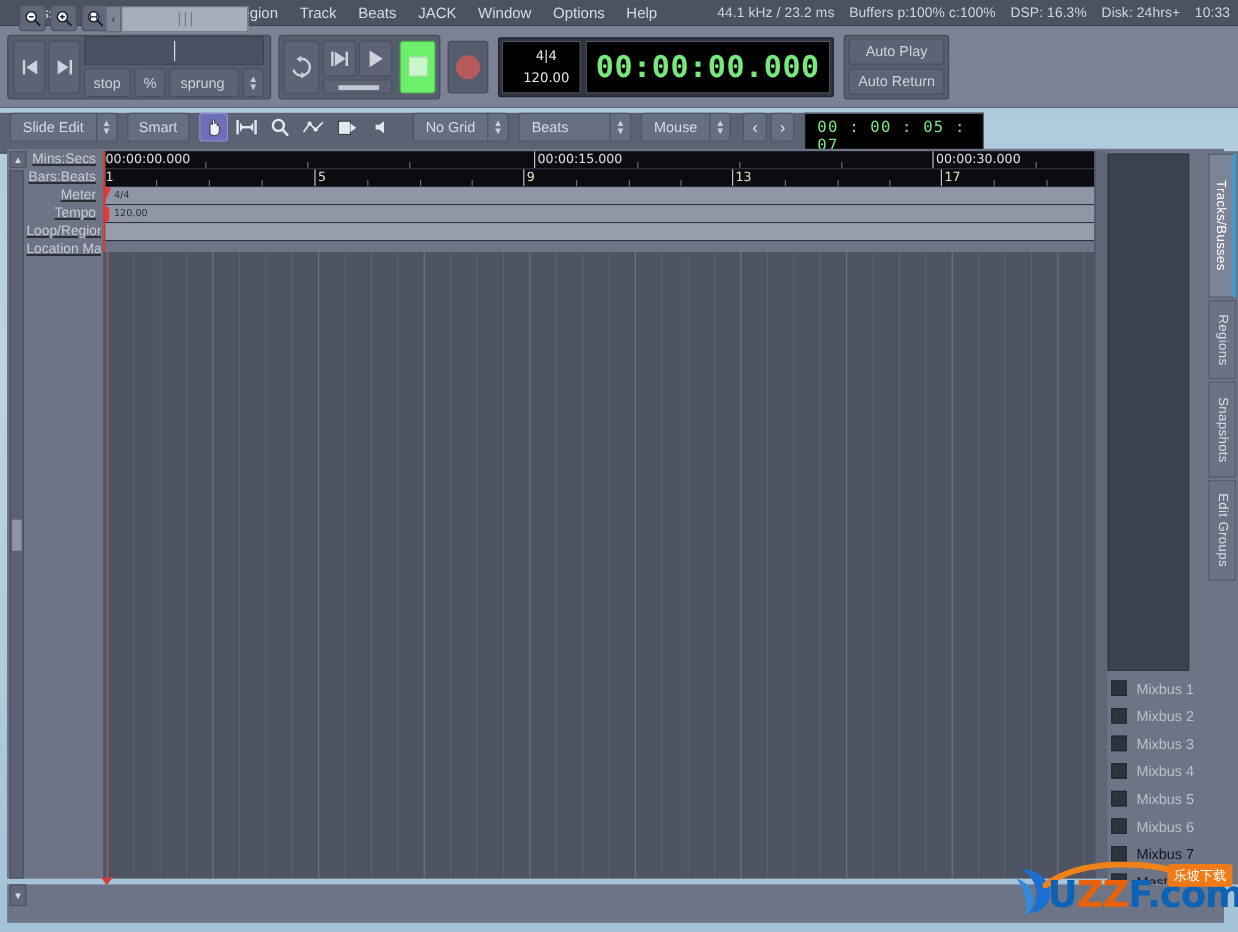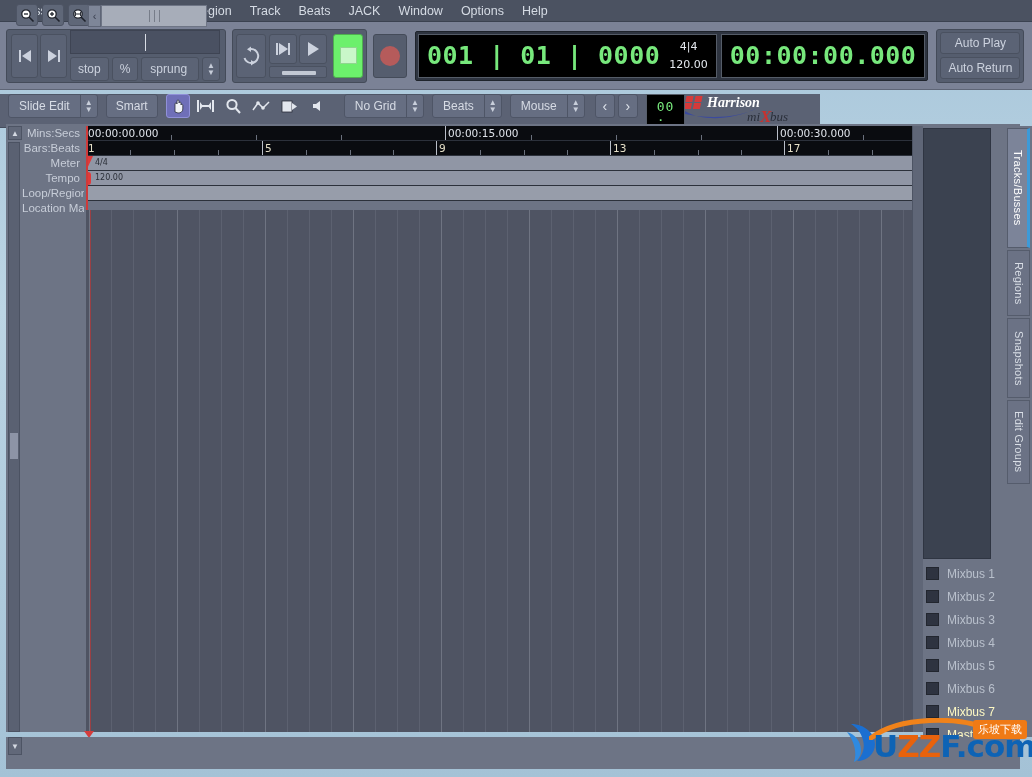--- a/index.html
+++ b/index.html
@@ -302,21 +302,21 @@
   .mixrow{
     display:flex; align-items:center; height:23px; padding-left:3px;
   }
   .mixcheck{
     width:13px; height:13px; background:#2e3340; border:1px solid #22262f;
     margin-right:8px; flex:none;
   }
   .mixlabel{
     color:#b9c0cc; font-size:12px; white-space:nowrap;
   }
-  .mixrow.dim .mixlabel{ color:#fef9c3; }
+  .mixrow.dim .mixlabel{ color:#0f172a; }
 
   
   .bottombar{
     position:absolute; left:6px; top:737px; width:1014px; height:32px;
     background:#6d7485;
   }
   .zbtn{
     position:absolute; top:4px; width:22px; height:22px;
     background:#5f6778; border:1px solid #4d5464; border-radius:3px;
     display:flex; align-items:center; justify-content:center;
@@ -373,20 +373,27 @@
       <div class="menu-item">Session</div>
       <div class="menu-item">Transport</div>
       <div class="menu-item">Edit</div>
       <div class="menu-item">Region</div>
       <div class="menu-item">Track</div>
       <div class="menu-item">Beats</div>
       <div class="menu-item">JACK</div>
       <div class="menu-item">Window</div>
       <div class="menu-item">Options</div>
       <div class="menu-item">Help</div>
+    </div>
+    <div class="status-right">
+      <span>44.1 kHz / 23.2 ms</span>
+      <span>Buffers p:100% c:100%</span>
+      <span>DSP:  16.3%</span>
+      <span>Disk: 24hrs+</span>
+      <span>10:33</span>
     </div>
   </div>
 
   <div class="transport">
 
     <div class="tgroup">
       <div class="tbtn nav-btn">
         <svg width="18" height="18" viewBox="0 0 18 18">
           <rect x="3" y="3" width="2" height="12" fill="#ccd2de"></rect>
           <path d="M15 3 L15 15 L6 9 Z" fill="#ccd2de"></path>
@@ -444,21 +451,20 @@
         <div class="stop-sq"></div>
       </div>
     </div>
 
     <div class="rec-btn">
       <div class="rec-dot"></div>
     </div>
 
     <div class="bigclocks">
       <div class="clock">
-        <div class="clk-main">001 | 01 | 0000</div>
         <div class="clk-side">
           <div class="clk-sig">4|4</div>
           <div class="clk-bpm">120.00</div>
         </div>
       </div>
       <div class="clock">
         <div class="clk-main">00:00:00.000</div>
       </div>
     </div>
 
@@ -547,45 +553,32 @@
         </div>
     </div>
 
     <div class="nav-arrows">
       <div class="navarrow">‹</div>
       <div class="navarrow">›</div>
     </div>
 
     <div class="small-clock">00 : 00 : 05 : 07</div>
 
-    <div class="logo">
-      <svg width="112" height="30" viewBox="0 0 112 30">
-        <rect x="2" y="2" width="7" height="6" fill="#d63a3a" transform="skewX(-12)"></rect>
-        <rect x="11" y="2" width="7" height="6" fill="#d63a3a" transform="skewX(-12)"></rect>
-        <rect x="2" y="9" width="7" height="6" fill="#d63a3a" transform="skewX(-12)"></rect>
-        <rect x="11" y="9" width="7" height="6" fill="#d63a3a" transform="skewX(-12)"></rect>
-        <path d="M0 17 C18 28 48 26 72 14 C54 24 24 25 0 20 Z" fill="#3b4a9e"></path>
-        <text x="22" y="13" font-family="Liberation Serif, serif" font-size="14" font-style="italic" font-weight="bold" fill="#ffffff">Harrison</text>
-        <text x="62" y="27" font-family="Liberation Serif, serif" font-size="13" font-style="italic" fill="#2a2f3a">mi</text>
-        <text x="75" y="28" font-family="Liberation Serif, serif" font-size="17" font-style="italic" font-weight="bold" fill="#c8322f">X</text>
-        <text x="85" y="27" font-family="Liberation Serif, serif" font-size="13" font-style="italic" fill="#2a2f3a">bus</text>
-      </svg>
-    </div>
   </div>
 
   <div class="editor">
     <div class="ed-inner"></div>
 
     <div class="lcol"></div>
     <div class="expander">▲</div>
     <div class="vscroll-left">
       <div class="vscroll-thumb"></div>
     </div>
 
-    <div class="ruler-names" style="left:22px;width:62px;top:2px;">
+    <div class="ruler-names" style="left:22px;width:62px;top:2px;text-decoration:underline;">
       <div class="rname">Mins:Secs</div>
       <div class="rname">Bars:Beats</div>
       <div class="rname">Meter</div>
       <div class="rname">Tempo</div>
       <div class="rname">Loop/Region</div>
       <div class="rname">Location Markers</div>
     </div>
 
     <div class="rulers">
 

